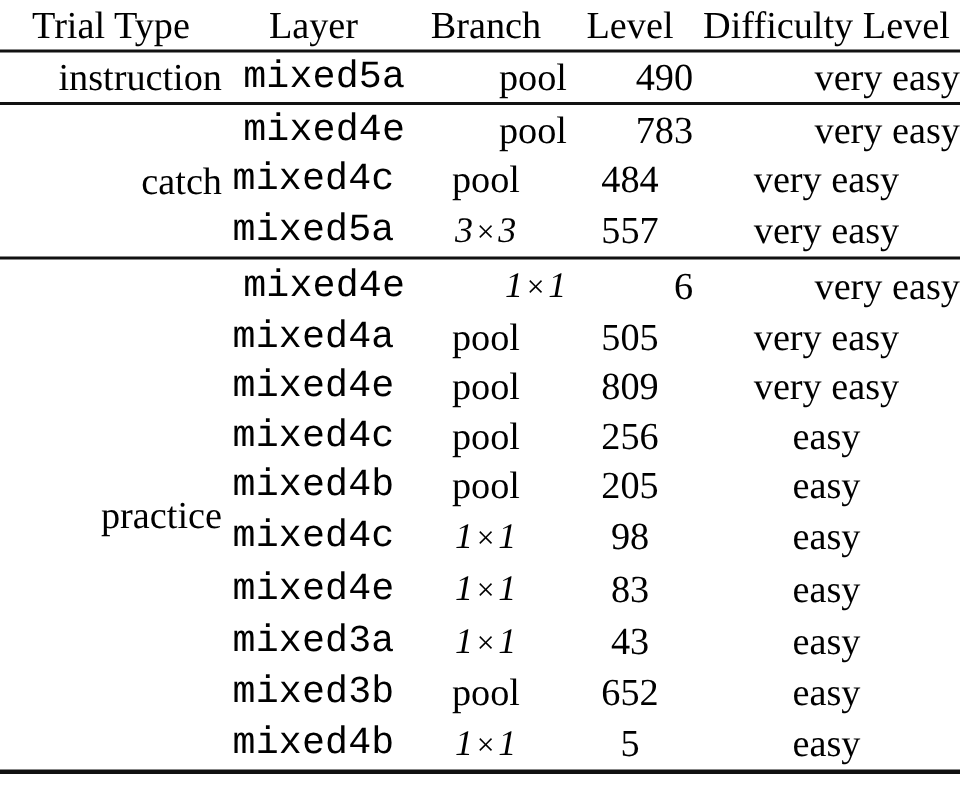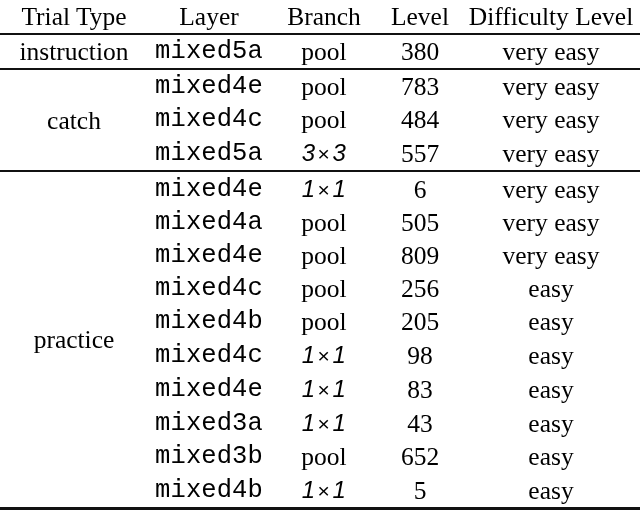--- a/index.html
+++ b/index.html
@@ -41,31 +41,32 @@
     font-size: 25.5px;
   }
   
   col.c-trial   { width: 148px; }
   col.c-layer   { width: 122px; }
   col.c-branch  { width: 108px; }
   col.c-unit    { width: 84px;  }
   col.c-diff    { width: 178px; }
   tr.rule-mid > td {
     border-top: 2px solid #111111;
+    text-align: right;
   }
   tr.rule-bottom > td {
     border-top: 3px solid #111111;
     height: 5px;
     line-height: 5px;
   }
   .group-label {
     font-size: 25.5px;
   }
   .math {
-    font-family: Liberation Sans, sans-serif;
+    font-family: Liberation Serif, serif;
     font-style: italic;
     font-size: 24px;
     letter-spacing: 0.5px;
   }
   .math .times {
     font-style: normal;
     font-size: 21px;
     padding: 0 2px;
   }
   .cell-layer { letter-spacing: 0.1px; font-family: Liberation Mono, monospace; }
@@ -89,21 +90,21 @@
         <th>Branch</th>
         <th>Level</th>
         <th>Difficulty Level</th>
       </tr>
     </tbody>
     <tbody id="group-instruction">
         <tr class="rule-mid">
           <td rowspan="1" class="group-label">instruction</td>
           <td class="cell-layer">mixed5a</td>
           <td>pool</td>
-          <td>380</td>
+          <td>490</td>
           <td>very easy</td>
         </tr>
       </tbody>
     <tbody id="group-catch">
         <tr class="rule-mid">
           <td rowspan="3" class="group-label">catch</td>
           <td class="cell-layer">mixed4e</td>
           <td>pool</td>
           <td>783</td>
           <td>very easy</td>

